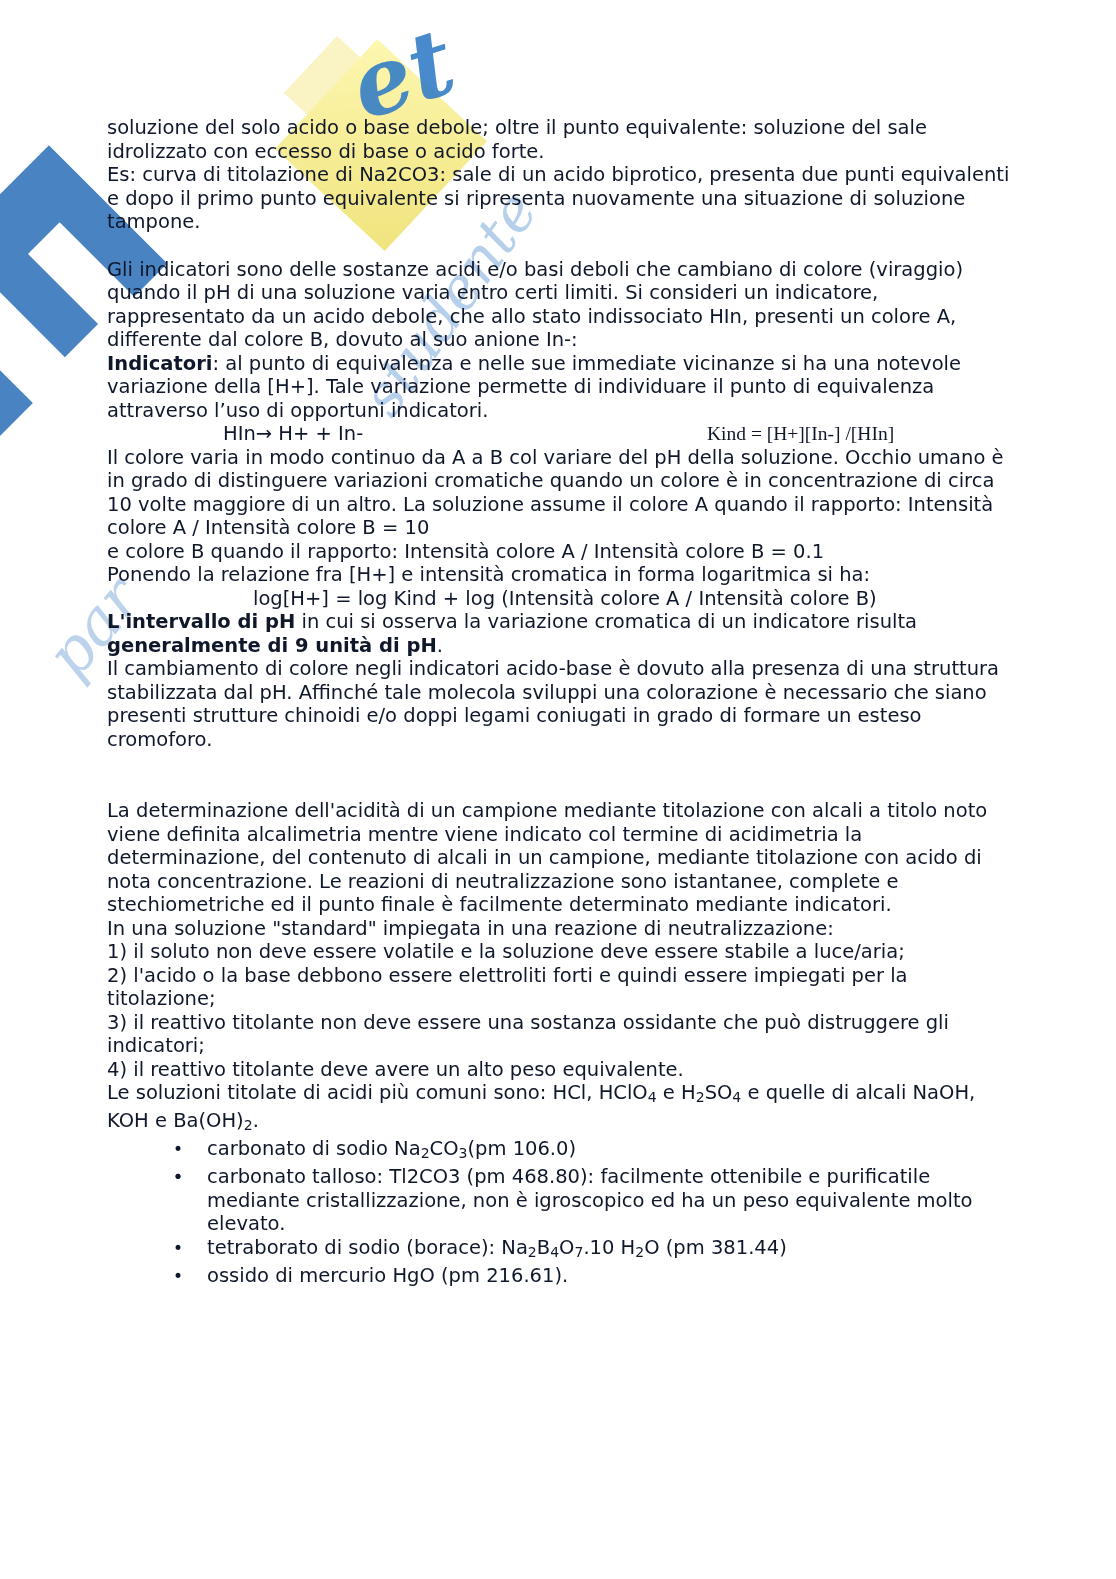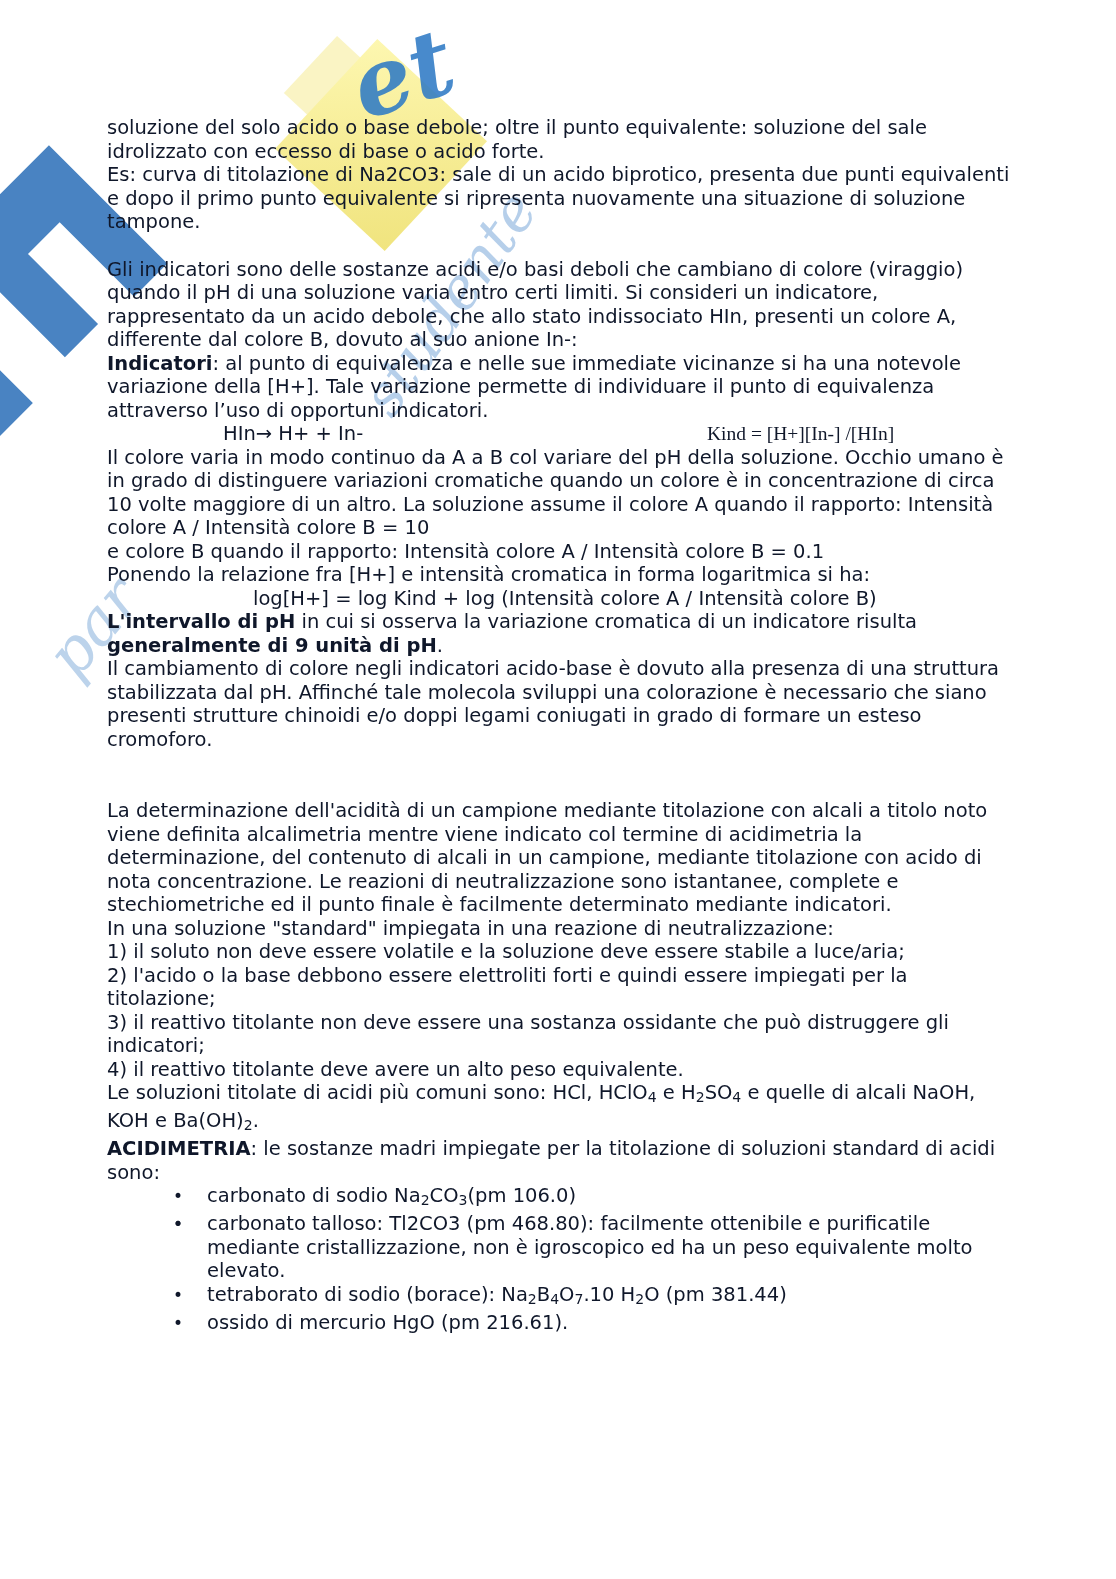--- a/index.html
+++ b/index.html
@@ -102,21 +102,20 @@
       <div class="para"><span class="b">L'intervallo di pH</span><span> in cui si osserva la variazione cromatica di un indicatore risulta </span><span class="b">generalmente di 9 unità di pH</span><span>.</span></div>
       <div class="para"><span>Il cambiamento di colore negli indicatori acido-base è dovuto alla presenza di una struttura stabilizzata dal pH. Affinché tale molecola sviluppi una colorazione è necessario che siano presenti strutture chinoidi e/o doppi legami coniugati in grado di formare un esteso cromoforo.</span></div>
       <div class="gap" style="height: 48px;"></div>
       <div class="para"><span>La determinazione dell'acidità di un campione mediante titolazione con alcali a titolo noto viene definita alcalimetria mentre viene indicato col termine di acidimetria la determinazione, del contenuto di alcali in un campione, mediante titolazione con acido di nota concentrazione. Le reazioni di neutralizzazione sono istantanee, complete e stechiometriche ed il punto finale è facilmente determinato mediante indicatori.</span></div>
       <div class="para"><span>In una soluzione "standard" impiegata in una reazione di neutralizzazione:</span></div>
       <div class="para"><span>1) il soluto non deve essere volatile e la soluzione deve essere stabile a luce/aria;</span></div>
       <div class="para"><span>2) l'acido o la base debbono essere elettroliti forti e quindi essere impiegati per la titolazione;</span></div>
       <div class="para"><span>3) il reattivo titolante non deve essere una sostanza ossidante che può distruggere gli indicatori;</span></div>
       <div class="para"><span>4) il reattivo titolante deve avere un alto peso equivalente.</span></div>
       <div class="para"><span>Le soluzioni titolate di acidi più comuni sono: HCl, HClO</span><span class="sub">4</span><span> e H</span><span class="sub">2</span><span>SO</span><span class="sub">4</span><span> e quelle di alcali NaOH, KOH e Ba(OH)</span><span class="sub">2</span><span>.</span></div>
-      <div class="para"><span class="b">ACIDIMETRIA</span><span>: le sostanze madri impiegate per la titolazione di soluzioni standard di acidi sono:</span></div>
       <div class="bullet-item"><span class="bullet-marker">•</span><span>carbonato di sodio Na</span><span class="sub">2</span><span>CO</span><span class="sub">3</span><span>(pm 106.0)</span></div>
       <div class="bullet-item"><span class="bullet-marker">•</span></div>
       <div class="bullet-item"><span class="bullet-marker">•</span><span>carbonato talloso: Tl2CO3 (pm 468.80): facilmente ottenibile e purificatile mediante cristallizzazione, non è igroscopico ed ha un peso equivalente molto elevato.</span></div>
       <div class="bullet-item"><span class="bullet-marker">•</span><span>tetraborato di sodio (borace): Na</span><span class="sub">2</span><span>B</span><span class="sub">4</span><span>O</span><span class="sub">7</span><span>.10 H</span><span class="sub">2</span><span>O (pm 381.44)</span></div>
       <div class="bullet-item"><span class="bullet-marker">•</span><span>ossido di mercurio HgO (pm 216.61).</span></div>
     </div>
 
 </div>
 
 </body></html>

